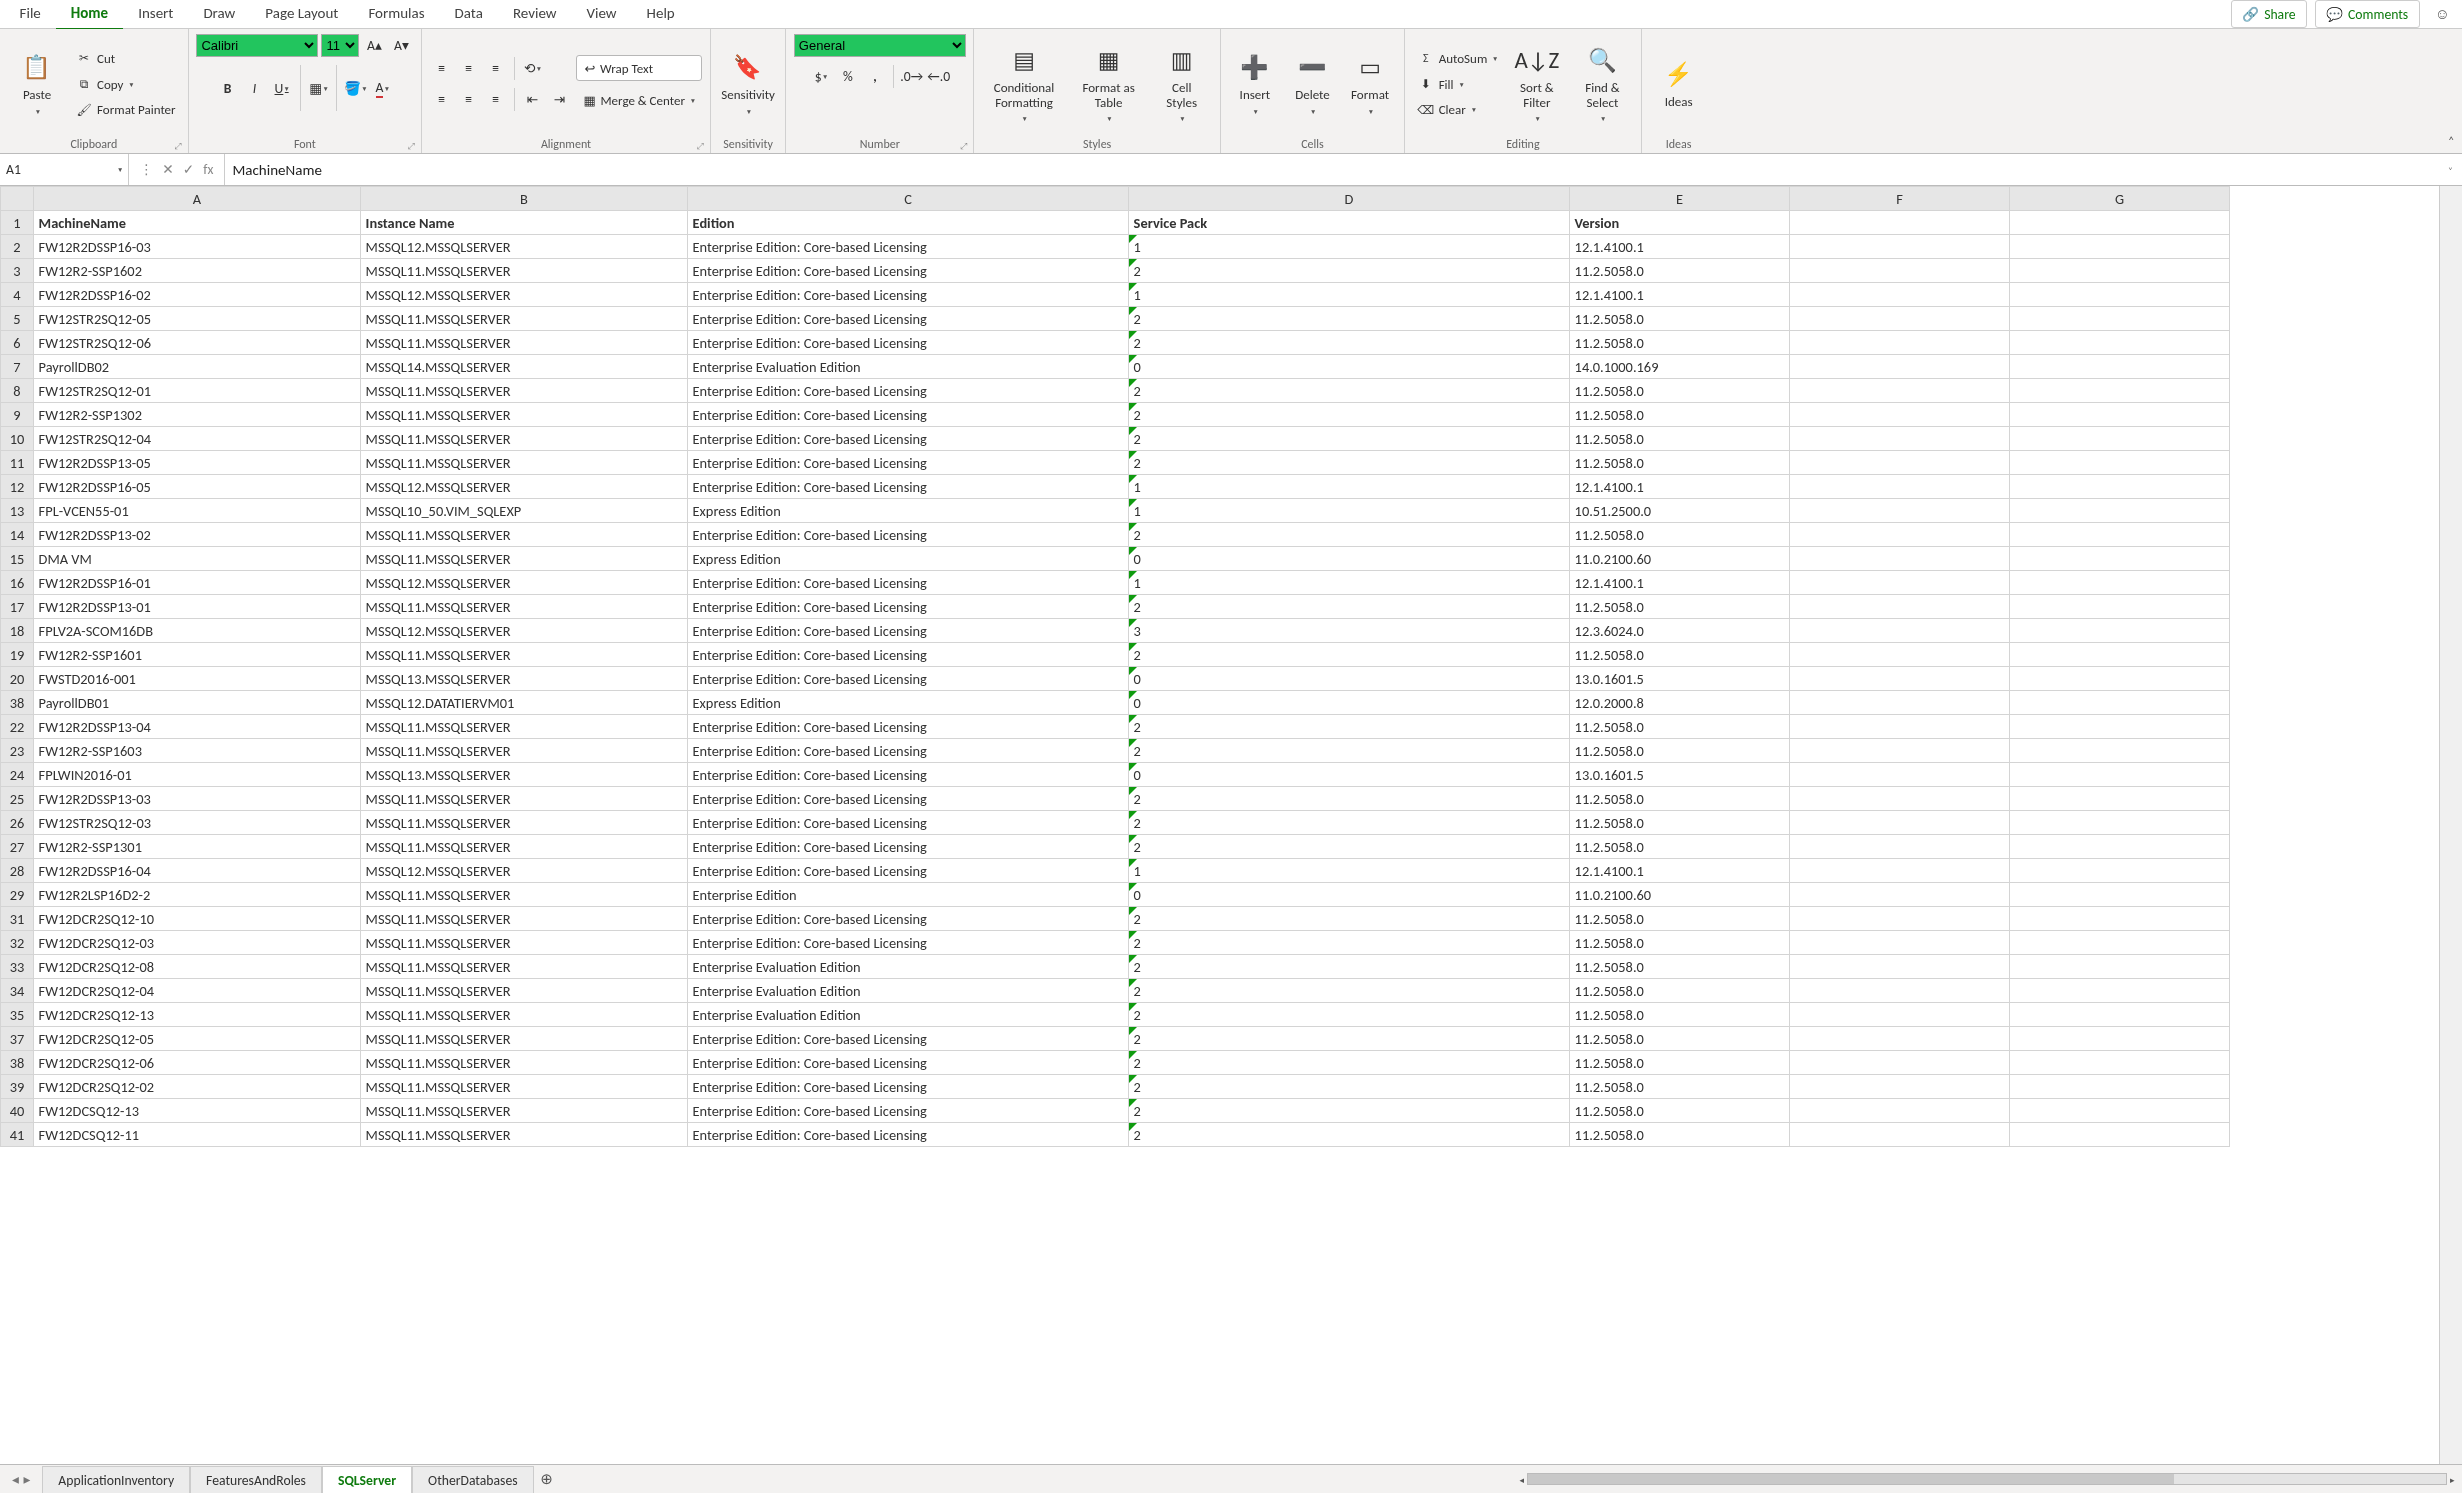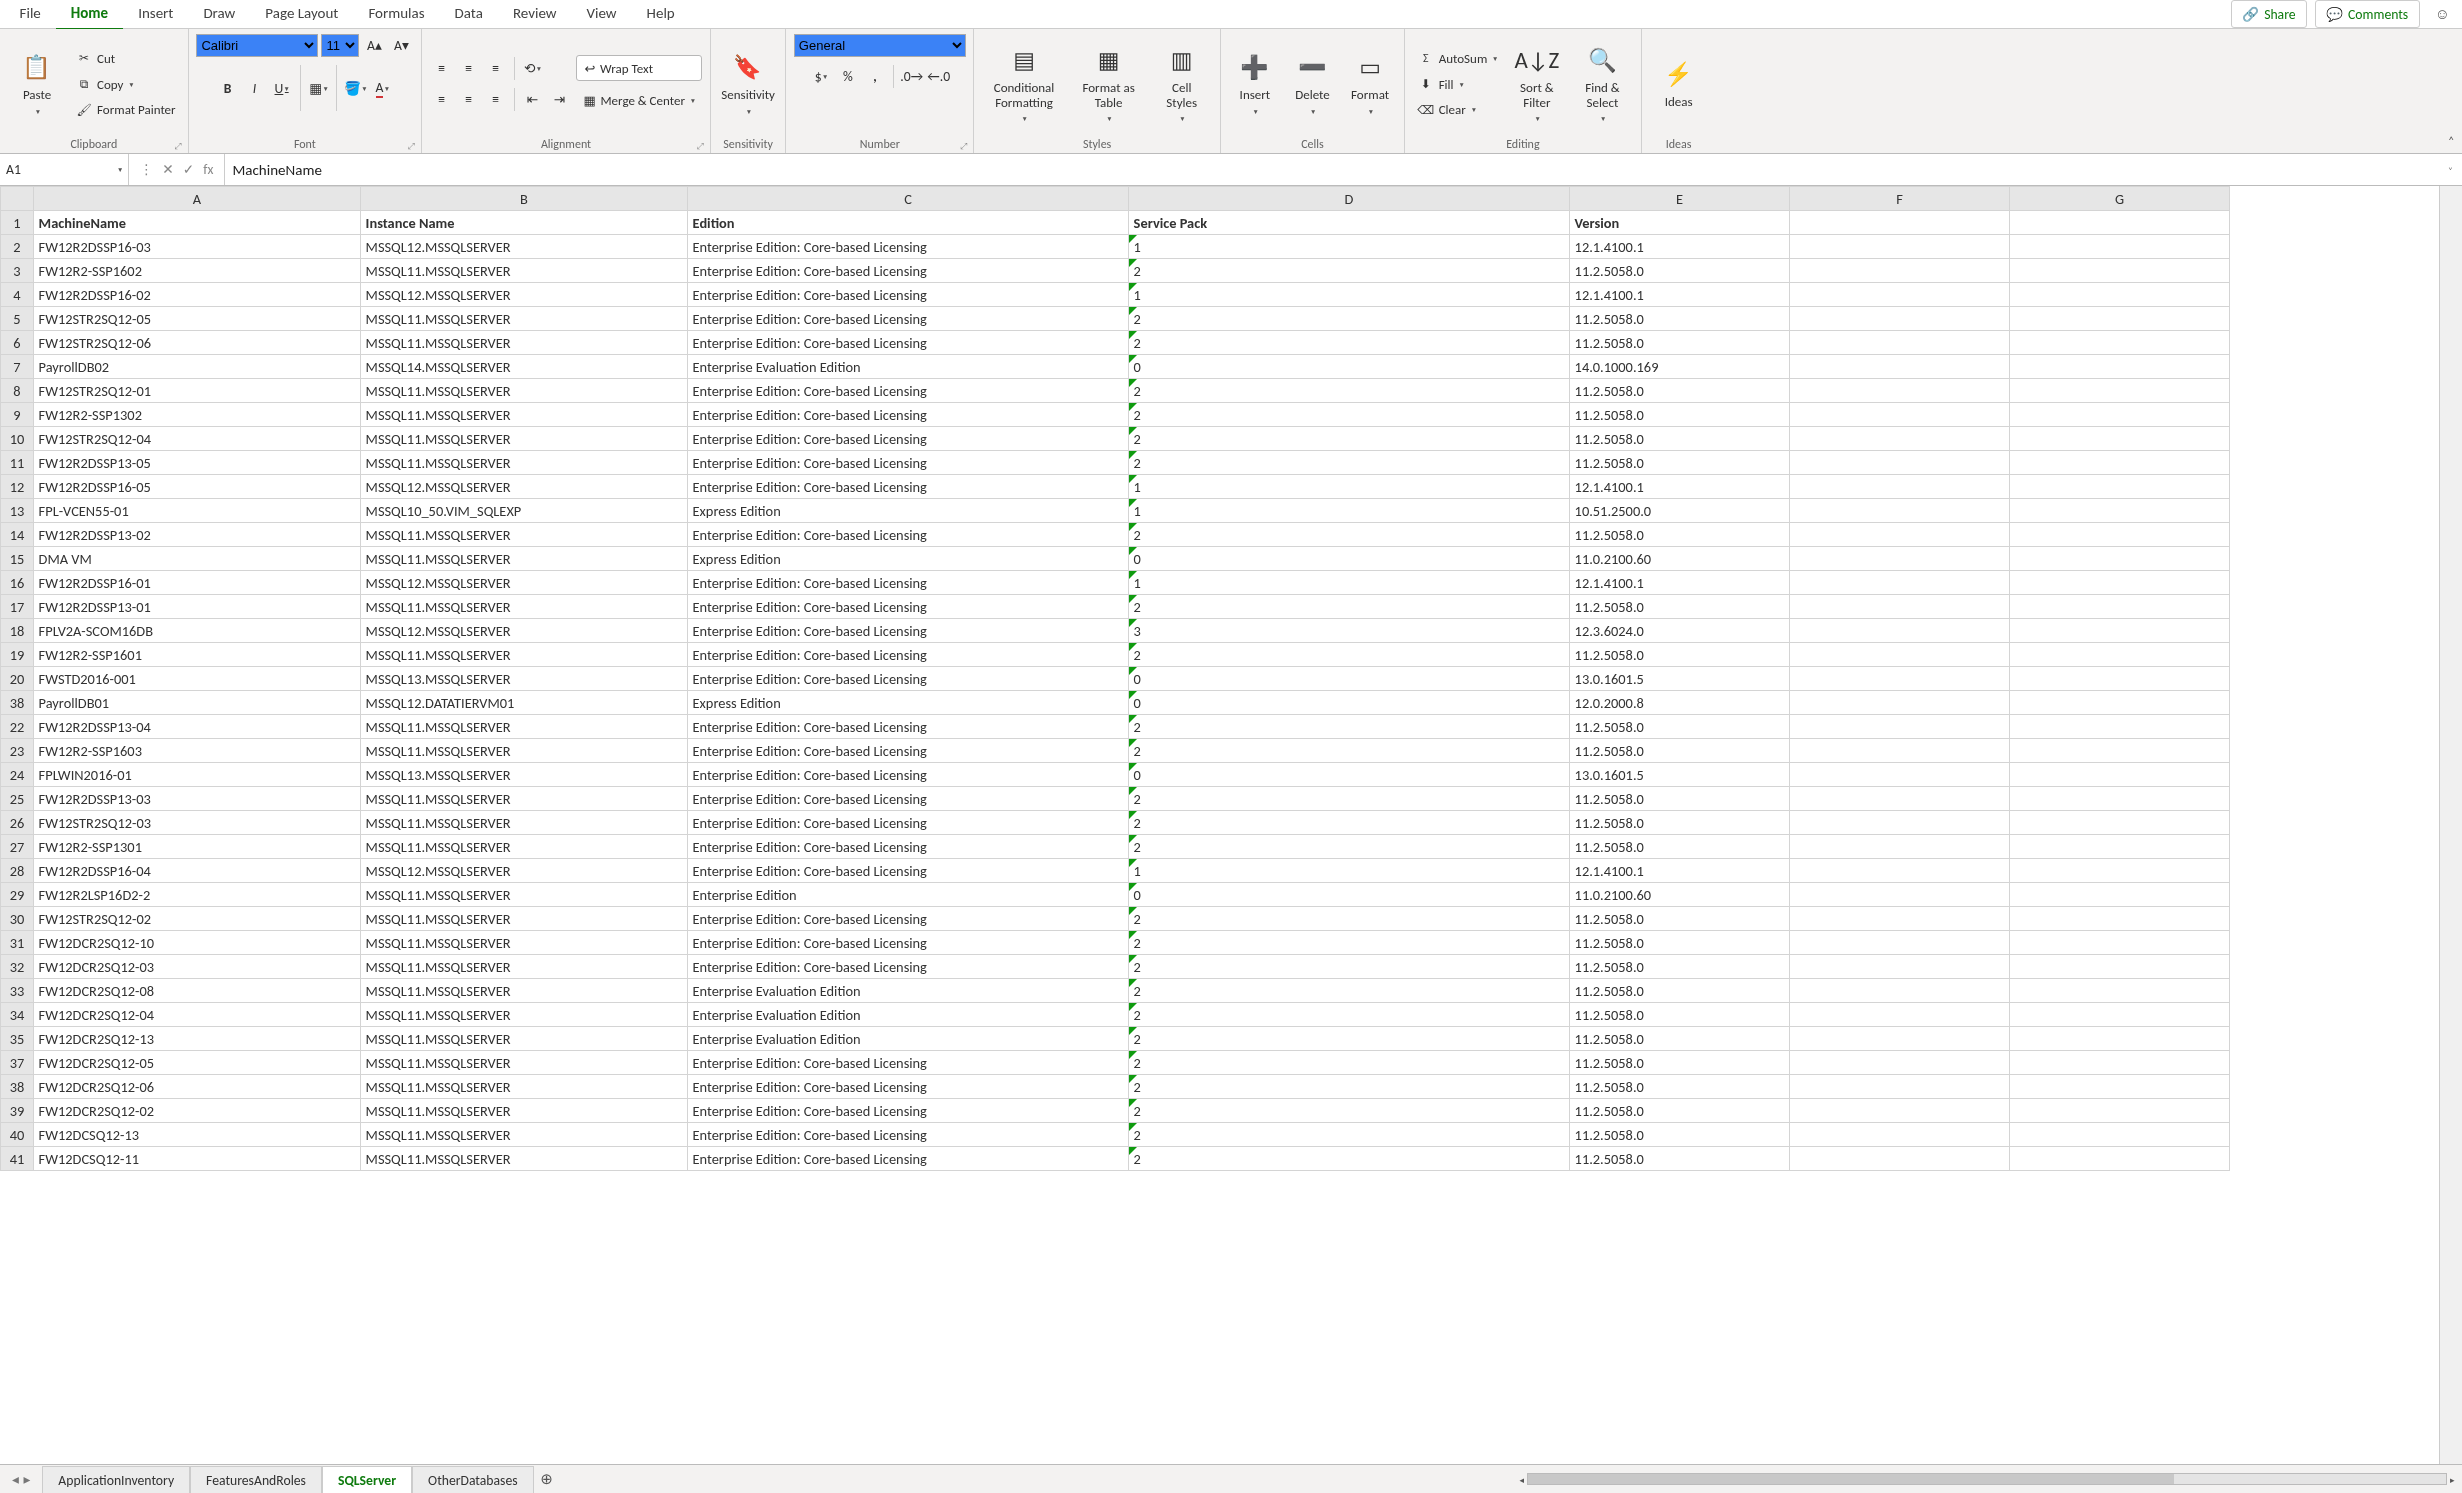--- a/index.html
+++ b/index.html
@@ -17,21 +17,21 @@
   .ribbon-group{border-right:0.8px solid #d0d0d0;padding:4.6px 7.6px 0 7.6px;display:flex;flex-direction:column;justify-content:space-between;min-width:61px;}
   .group-body{flex:1;display:flex;align-items:center;gap:4.6px;}
   .group-title{font-size:12px;color:#666;text-align:center;padding:2.3px 0;position:relative;}
   .group-title .launcher{position:absolute;right:-1.5px;bottom:1.5px;font-size:9px;color:#888;}
   .big-btn{display:flex;flex-direction:column;align-items:center;justify-content:center;width:59px;height:91px;gap:4.6px;font-size:13px;color:#333;}
   .big-icn{width:30px;height:30px;display:flex;align-items:center;justify-content:center;font-size:23px;}
   .small-btn{display:flex;align-items:center;gap:4.6px;font-size:13px;color:#333;padding:3px 4.6px;}
   .icn{width:16.7px;height:16.7px;display:inline-flex;align-items:center;justify-content:center;font-size:12px;}
   .stack{display:flex;flex-direction:column;gap:3px;}
   .row{display:flex;align-items:center;gap:3px;}
-  select,input[type=text].rb{font-size:13px;border:0.8px solid #aaa;background:#3b82f6;height:23px;}
+  select,input[type=text].rb{font-size:13px;border:0.8px solid #aaa;background:#22c55e;height:23px;}
   .font-name{width:122px;}
   .font-size{width:38px;}
   .sq{width:24px;height:24px;border:0.8px solid transparent;display:flex;align-items:center;justify-content:center;font-size:13.7px;color:#333;}
   .sep-v{width:0.8px;background:#ccc;margin:0 3px;height:46px;}
   .chev{font-size:7.6px;color:#555;margin-left:1.5px;}
   .pill{border:0.8px solid #b7b7b7;background:#fff;border-radius:3px;padding:4.6px 7.6px;font-size:13px;display:flex;align-items:center;gap:4.6px;}
   .collapse-ribbon{align-self:flex-end;padding:4.6px 7.6px;font-size:12px;color:#555;}
   
   .formulabar{display:flex;align-items:center;height:32px;border-bottom:0.8px solid #bbb;background:#fff;}
   .namebox{width:129px;border-right:0.8px solid #ccc;padding:0 6px;height:100%;display:flex;align-items:center;justify-content:space-between;font-size:13.7px;}
@@ -607,30 +607,20 @@
               <th class="rowhdr">29</th>
               <td>FW12R2LSP16D2-2</td>
               <td>MSSQL11.MSSQLSERVER</td>
               <td>Enterprise Edition</td>
               <td class="sp-cell"><span class="err"></span><span>0</span></td>
               <td>11.0.2100.60</td>
               <td></td>
               <td></td>
             </tr>
             <tr>
-              <th class="rowhdr">30</th>
-              <td>FW12STR2SQ12-02</td>
-              <td>MSSQL11.MSSQLSERVER</td>
-              <td>Enterprise Edition: Core-based Licensing</td>
-              <td class="sp-cell"><span class="err"></span><span>2</span></td>
-              <td>11.2.5058.0</td>
-              <td></td>
-              <td></td>
-            </tr>
-            <tr>
               <th class="rowhdr">31</th>
               <td>FW12DCR2SQ12-10</td>
               <td>MSSQL11.MSSQLSERVER</td>
               <td>Enterprise Edition: Core-based Licensing</td>
               <td class="sp-cell"><span class="err"></span><span>2</span></td>
               <td>11.2.5058.0</td>
               <td></td>
               <td></td>
             </tr>
             <tr>

